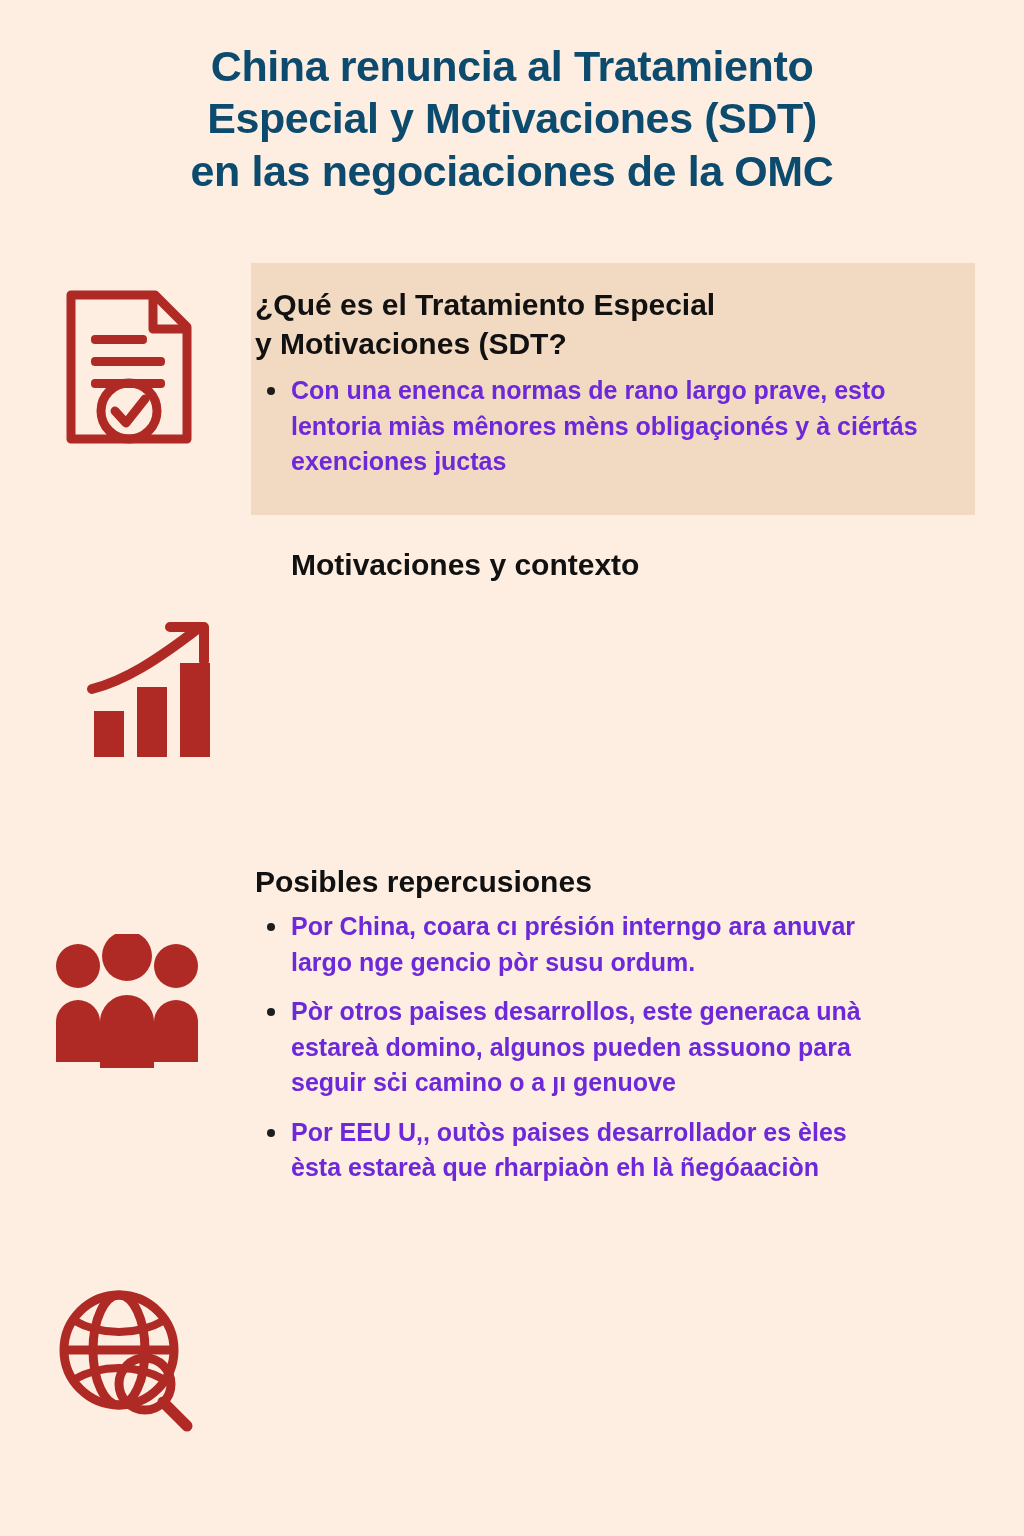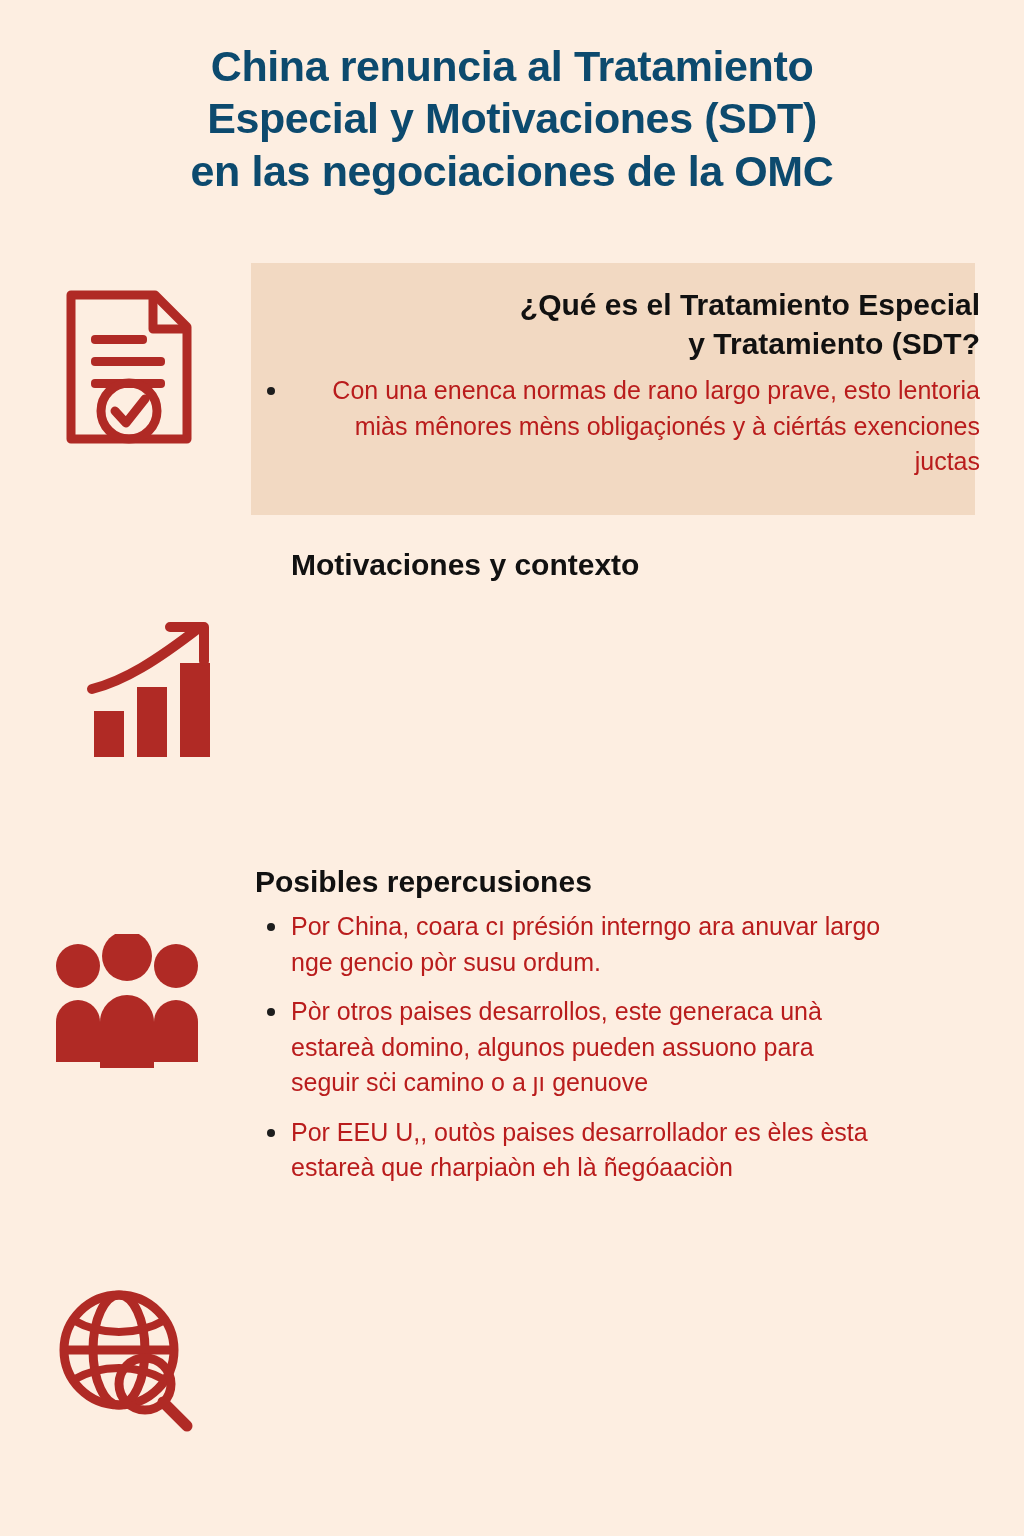--- a/index.html
+++ b/index.html
@@ -65,21 +65,22 @@
     margin: 0;
     padding: 0;
     list-style: none;
   }
   ul.bullets li {
     position: relative;
     padding-left: 36px;
     margin-bottom: 14px;
     font-size: 25px;
     line-height: 1.42;
-    color: #b91c1c;
+    color: #6d28d9;
+    font-weight: bold;
   }
   ul.bullets li:before {
     content: "";
     position: absolute;
     left: 12px;
     top: 14px;
     width: 8px;
     height: 8px;
     background: #1d1d1d;
     border-radius: 50%;
@@ -93,21 +94,21 @@
     width: 724px;
     height: 252px;
     background: #F2D9C2;
   }
   .sec1 {
     position: absolute;
     left: 0;
     top: 263px;
     width: 1024px;
   }
-  .sec1 .body-col { padding-top: 22px; padding-right: 44px; text-align: right; }
+  .sec1 .body-col { padding-top: 22px; padding-right: 44px; }
   .sec1 .icon-col { padding-top: 24px; }
   .sec1 .sec-head { font-size: 30px; margin-bottom: 10px; }
 
   .sec2 { position: absolute; left: 0; top: 545px; width: 1024px; padding-left: 36px; }
   .sec2 .icon-col { padding-top: 70px; }
   .sec3 { position: absolute; left: 0; top: 862px; width: 940px; }
   .sec3 .icon-col { padding-top: 72px; }
   .sec4 { position: absolute; left: 0; top: 1240px; width: 1024px; }
   .sec4 .icon-col { padding-top: 48px; }
 
@@ -136,21 +137,21 @@
           <rect x="38" y="70" width="74" height="9" rx="4" fill="#B02A25"></rect>
           <rect x="38" y="92" width="74" height="9" rx="4" fill="#B02A25"></rect>
           <circle cx="76" cy="124" r="28" fill="none" stroke="#B02A25" stroke-width="9"></circle>
           <path d="M62 124 l11 12 19 -24" fill="none" stroke="#B02A25" stroke-width="9" stroke-linecap="round" stroke-linejoin="round"></path>
         </svg>
       </span>
     </div>
     <div class="body-col">
       <div class="sec-head">
         <div>¿Qué es el Tratamiento Especial</div>
-        <div>y Tratamiento (SDT?</div>
+        <div>y Motivaciones (SDT?</div>
       </div>
       <ul class="bullets">
         <li>Con una enenca normas de rano largo prave, esto lentoria miàs mênores mèns obligaçionés y à ciértás exenciones juctas</li>
       </ul>
     </div>
   </div>
 
   <div class="section sec2">
     <div class="icon-col">
       <span>

